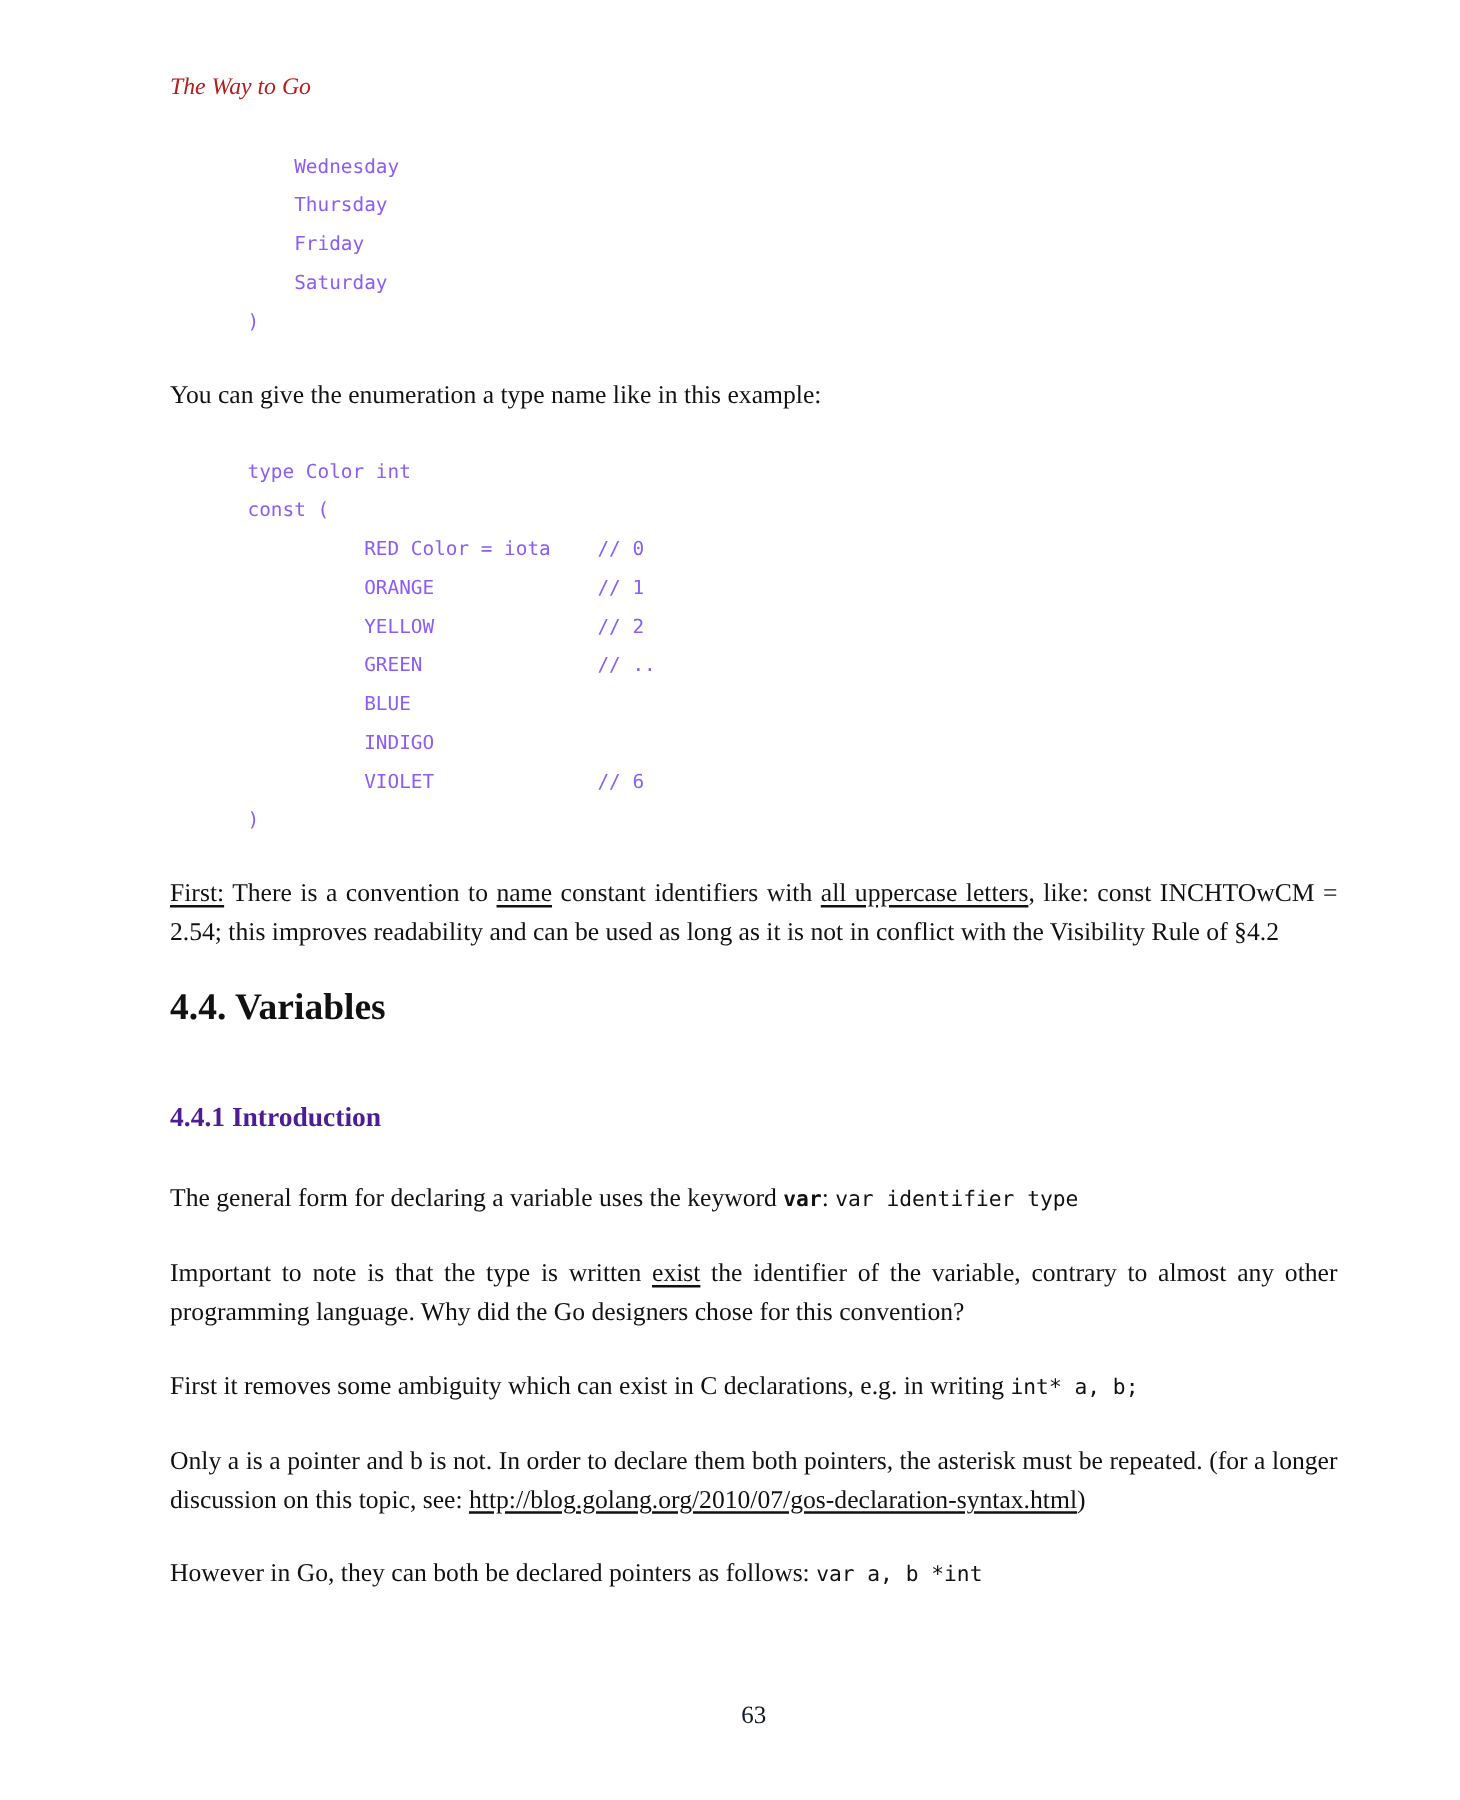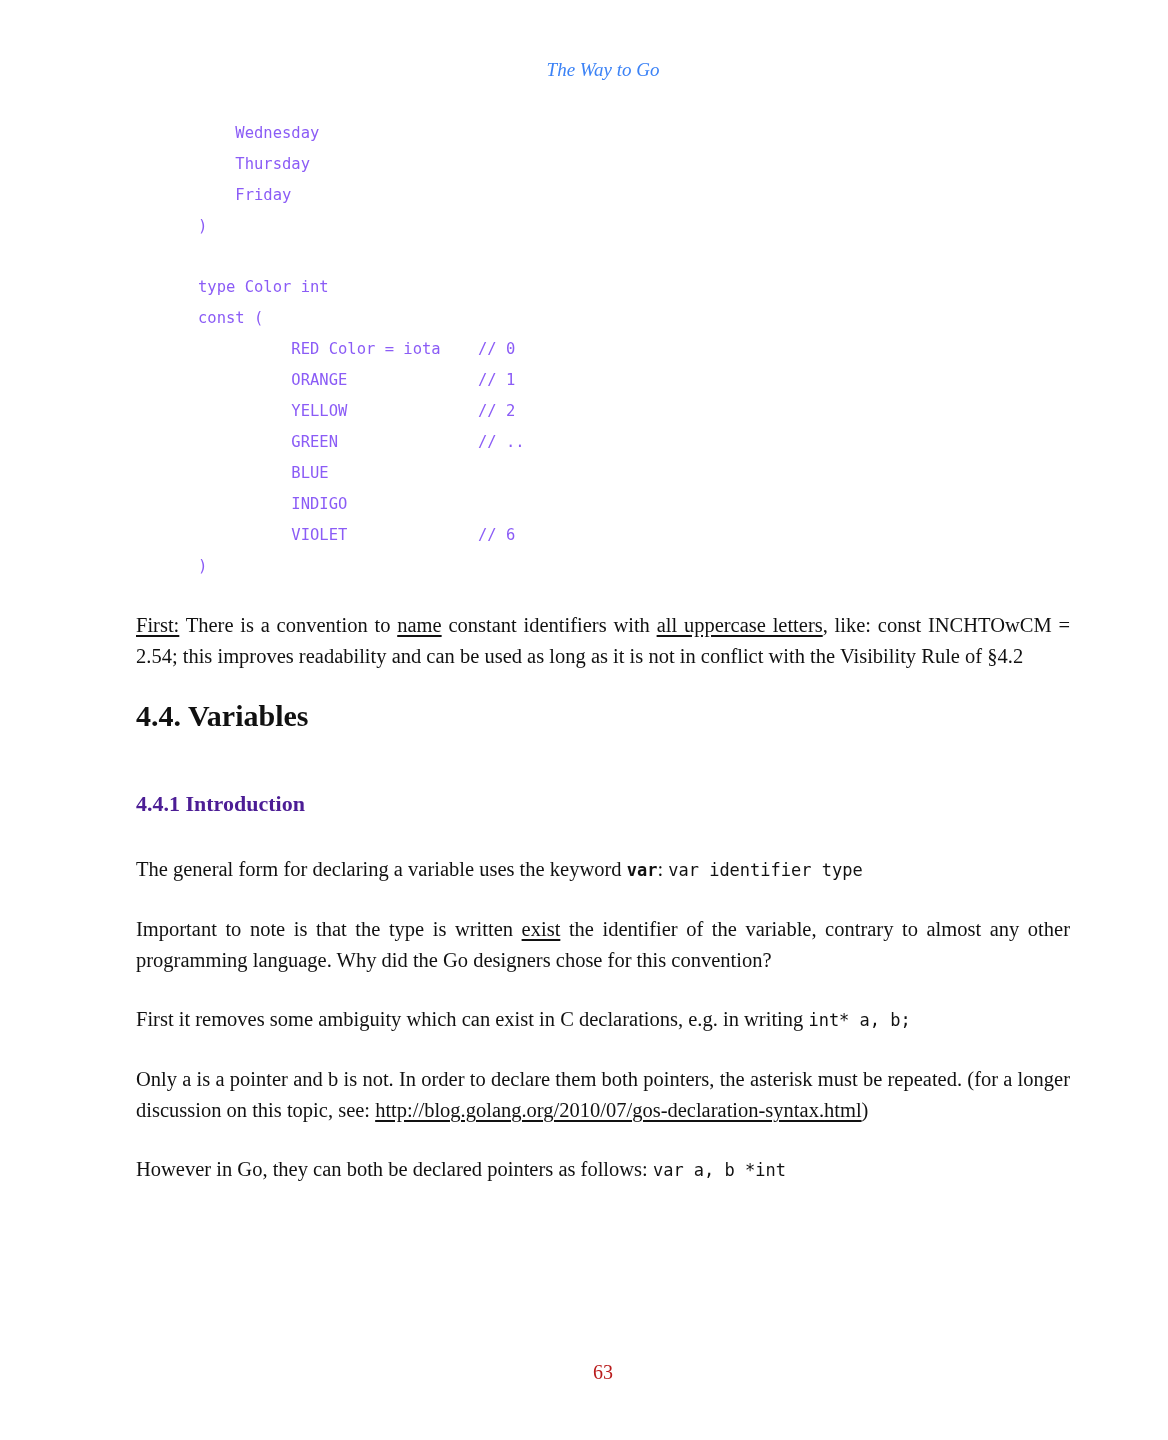--- a/index.html
+++ b/index.html
@@ -8,25 +8,25 @@
     position: relative;
     width: 1168px;
     height: 1440px;
     background: #ffffff;
     color: #111111;
     font-family: "Liberation Serif", serif;
     padding: 58px 98px 0 136px;
     overflow: hidden;
   }
   .running-header {
-    text-align: center;
+    text-align: left;
     font-style: italic;
     font-size: 19px;
     line-height: 24px;
-    color: #3b82f6;
+    color: #b91c1c;
   }
   .codeblock {
     font-family: "DejaVu Sans Mono", monospace;
     font-size: 15.5px;
     line-height: 31px;
     white-space: pre;
     color: #8b5cf6;
     margin-left: 62px;
   }
   .code-line { display: block; min-height: 31px; }
@@ -54,37 +54,38 @@
     line-height: 28px;
     color: #4c1d95;
   }
   .page-number {
     position: absolute;
     left: 136px;
     right: 98px;
     bottom: 56px;
     text-align: center;
     font-size: 20px;
-    color: #b91c1c;
+    color: #0f172a;
   }
   .mt-36 { margin-top: 36px; }
   .mt-30 { margin-top: 30px; }
   .mt-28 { margin-top: 28px; }
   .mt-26 { margin-top: 26px; }
   .mt-56 { margin-top: 56px; }
 </style>
 </head>
 <body>
 
 <div class="page">
 
   <div class="running-header">The Way to Go</div>
 
-  <div class="codeblock mt-36"><span class="code-line">    Wednesday</span><span class="code-line">    Thursday</span><span class="code-line">    Friday</span><span class="code-line">)</span></div>
+  <div class="codeblock mt-36"><span class="code-line">    Wednesday</span><span class="code-line">    Thursday</span><span class="code-line">    Friday</span><span class="code-line">    Saturday</span><span class="code-line">)</span></div>
 
+  <p class="body mt-28">You can give the enumeration a type name like in this example:</p>
 
   <div class="codeblock mt-30"><span class="code-line">type Color int</span><span class="code-line">const (</span><span class="code-line">          RED Color = iota    // 0</span><span class="code-line">          ORANGE              // 1</span><span class="code-line">          YELLOW              // 2</span><span class="code-line">          GREEN               // ..</span><span class="code-line">          BLUE</span><span class="code-line">          INDIGO</span><span class="code-line">          VIOLET              // 6</span><span class="code-line">)</span></div>
 
   <p class="body mt-28"><span class="u">First:</span><span> There is a convention to </span><span class="u">name</span><span> constant identifiers with </span><span class="u">all uppercase letters</span><span>, like: const INCHTOwCM = 2.54; this improves readability and can be used as long as it is not in conflict with the Visibility Rule of §4.2</span></p>
 
   <h1 class="section-title mt-26">4.4. Variables</h1>
 
   <h2 class="subsection-title mt-56">4.4.1 Introduction</h2>
 
   <p class="body mt-36"><span>The general form for declaring a variable uses the keyword </span><span class="mono mono-bold">var</span><span>: </span><span class="mono">var identifier type</span></p>

